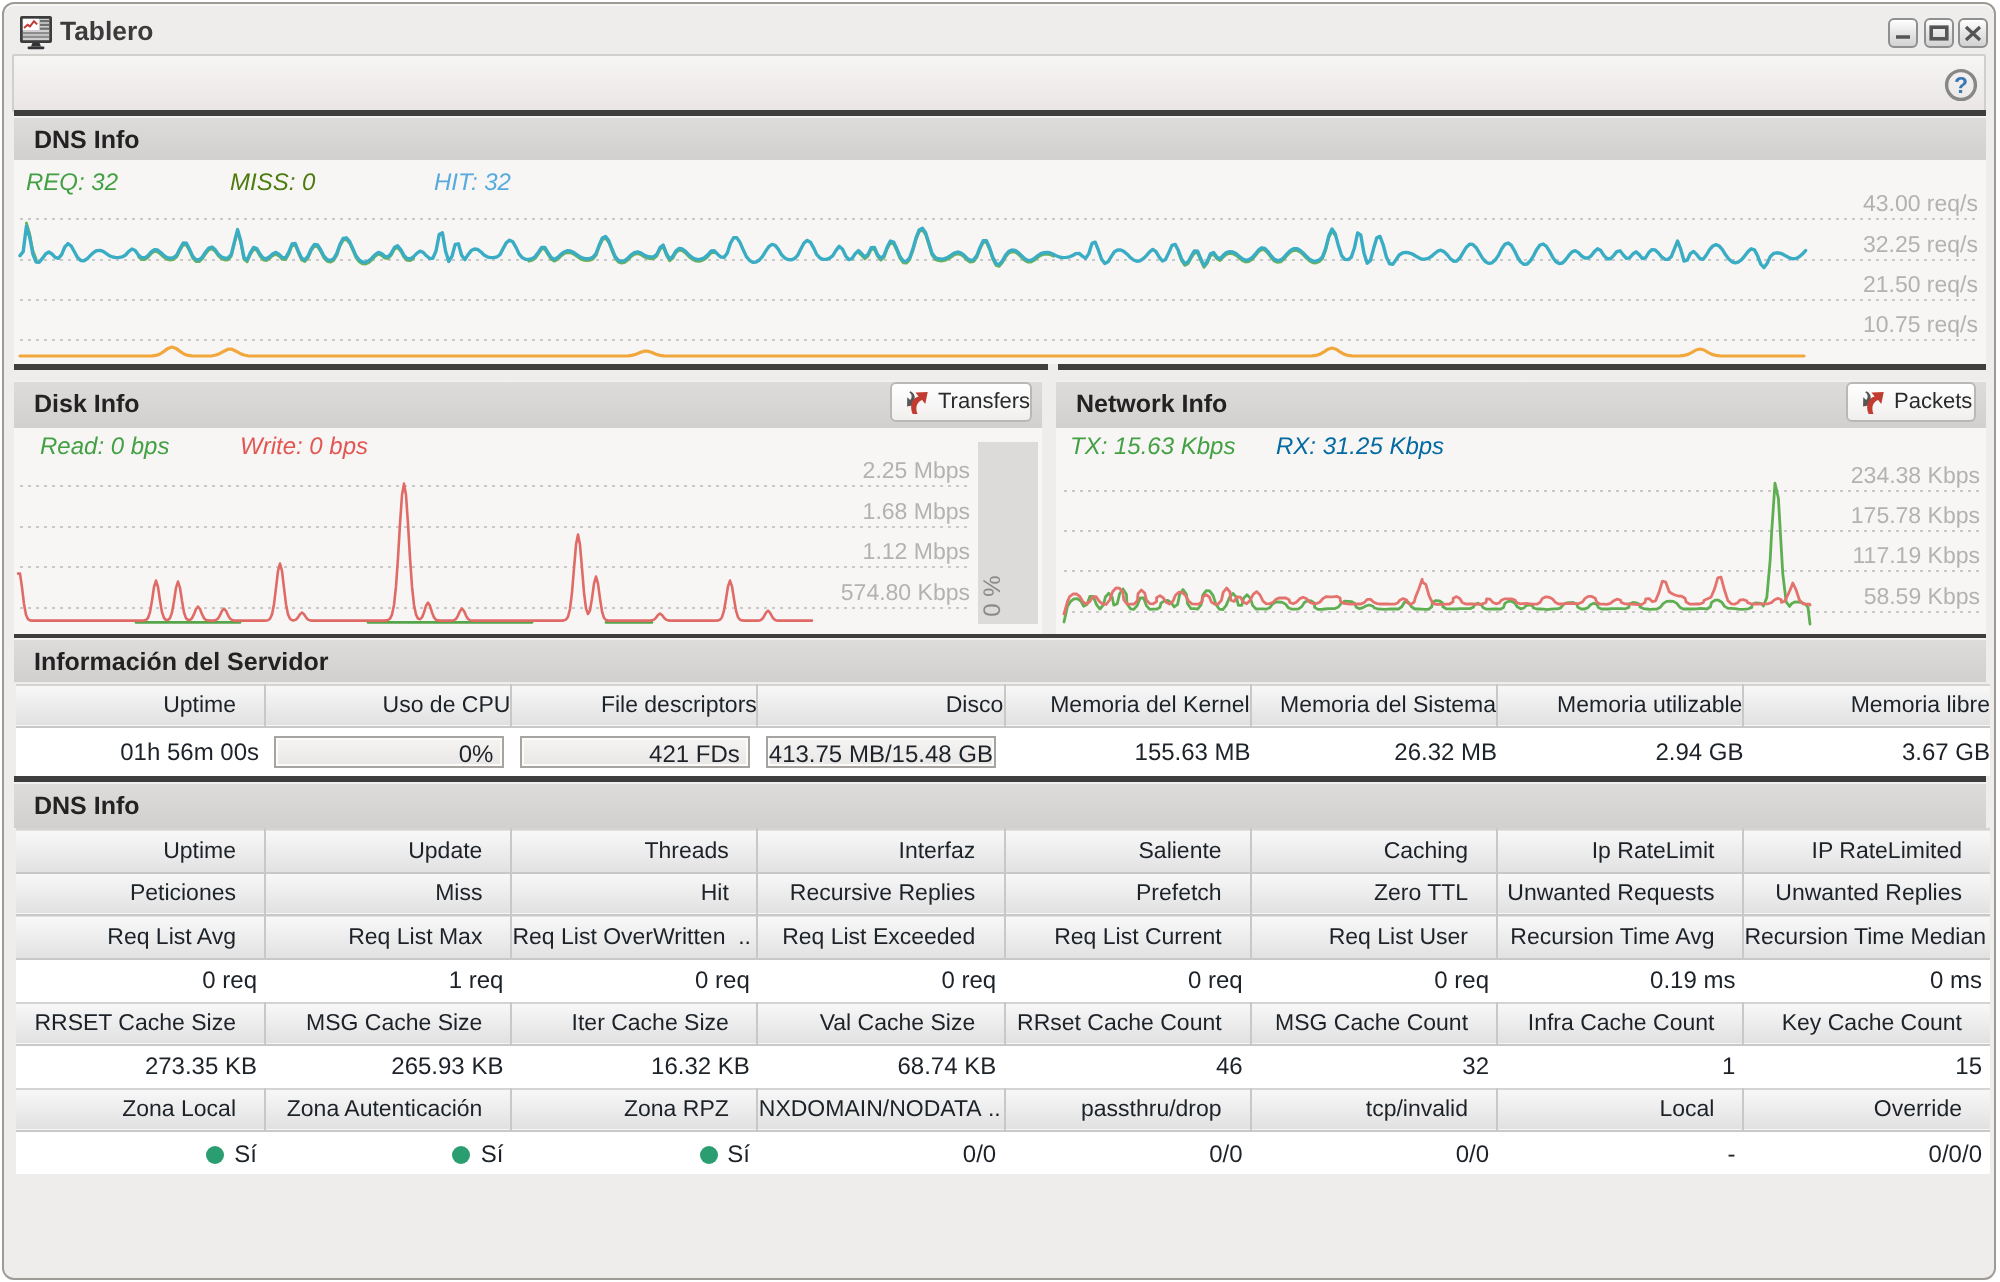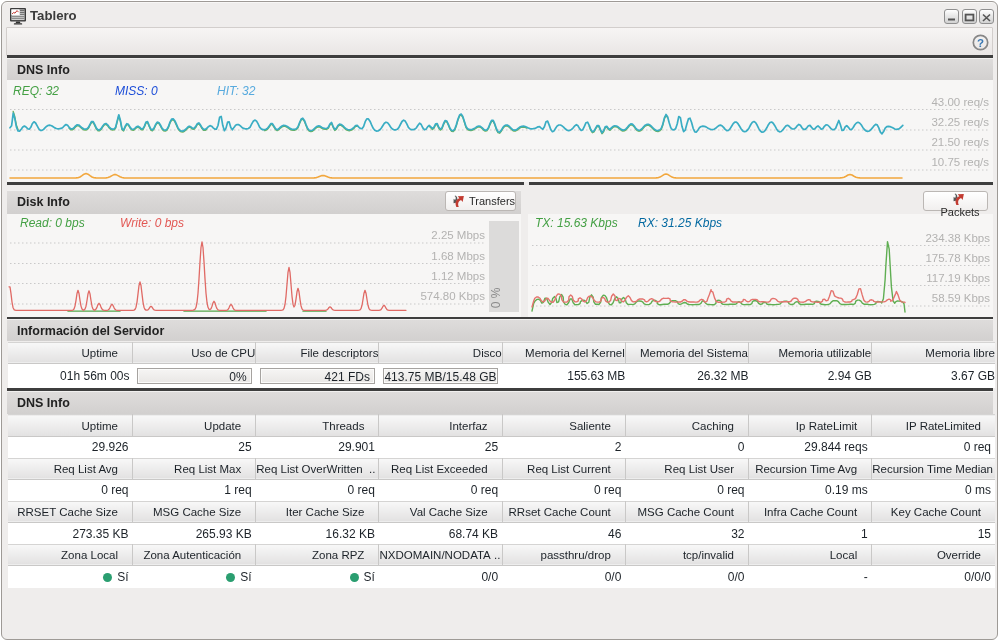--- a/index.html
+++ b/index.html
@@ -71,21 +71,21 @@
   <div id="toolbar"></div>
   <svg class="abs" style="left:972px;top:33.5px" width="17" height="17" viewBox="0 0 17 17">
     <circle cx="8.5" cy="8.5" r="7.2" fill="none" stroke="#878787" stroke-width="1.7"></circle>
     <text x="8.5" y="12.6" text-anchor="middle" font-size="11.5" font-weight="bold" fill="#3877b3" font-family="Liberation Sans,sans-serif">?</text>
   </svg>
 
   <div class="dark" style="top:55.4px"></div>
   <div class="sechdr" style="left:7px;top:58px;width:986px;height:22px;">DNS Info</div>
   <div class="content" style="left:7px;top:80px;width:986px;height:102px;"></div>
   <div class="legend" style="left:13px;top:84px;color:#44a044;">REQ: 32</div>
-  <div class="legend" style="left:115px;top:84px;color:#1d4ed8;">MISS: 0</div>
+  <div class="legend" style="left:115px;top:84px;color:#4d7c0f;">MISS: 0</div>
   <div class="legend" style="left:217px;top:84px;color:#57aade;">HIT: 32</div>
 <svg width="984" height="86" style="position:absolute;left:8px;top:96px">
 <line x1="2" y1="13.5" x2="981" y2="13.5" stroke="#c9c9c9" stroke-width="1" stroke-dasharray="1.5,2.5"></line>
 <line x1="2" y1="34" x2="981" y2="34" stroke="#c9c9c9" stroke-width="1" stroke-dasharray="1.5,2.5"></line>
 <line x1="2" y1="54" x2="981" y2="54" stroke="#c9c9c9" stroke-width="1" stroke-dasharray="1.5,2.5"></line>
 <line x1="2" y1="74" x2="981" y2="74" stroke="#c9c9c9" stroke-width="1" stroke-dasharray="1.5,2.5"></line>
 <text x="981" y="9.5" text-anchor="end" font-family="Liberation Sans, sans-serif" font-size="11.5" fill="#b3b2b1">43.00 req/s</text>
 <text x="981" y="30" text-anchor="end" font-family="Liberation Sans, sans-serif" font-size="11.5" fill="#b3b2b1">32.25 req/s</text>
 <text x="981" y="50" text-anchor="end" font-family="Liberation Sans, sans-serif" font-size="11.5" fill="#b3b2b1">21.50 req/s</text>
 <text x="981" y="70" text-anchor="end" font-family="Liberation Sans, sans-serif" font-size="11.5" fill="#b3b2b1">10.75 req/s</text>
@@ -124,22 +124,23 @@
 <text x="477" y="85" text-anchor="end" font-family="Liberation Sans, sans-serif" font-size="11.5" fill="#b3b2b1">574.80 Kbps</text>
 <polyline points="60.0,96.2 112.0,96.2" fill="none" stroke="#55a54b" stroke-width="1.3" stroke-linejoin="round" stroke-linecap="round"></polyline>
 <polyline points="176.0,96.2 258.0,96.2" fill="none" stroke="#55a54b" stroke-width="1.3" stroke-linejoin="round" stroke-linecap="round"></polyline>
 <polyline points="295.0,96.2 318.0,96.2" fill="none" stroke="#55a54b" stroke-width="1.3" stroke-linejoin="round" stroke-linecap="round"></polyline>
 <polyline points="1.0,71.8 2.0,71.8 3.0,78.7 4.0,87.0 5.0,92.4 6.0,94.6 7.0,95.2 8.0,95.3 9.0,95.3 10.0,95.3 11.0,95.3 12.0,95.3 13.0,95.3 14.0,95.3 15.0,95.3 16.0,95.3 17.0,95.3 18.0,95.3 19.0,95.3 20.0,95.3 21.0,95.3 22.0,95.3 23.0,95.3 24.0,95.3 25.0,95.3 26.0,95.3 27.0,95.3 28.0,95.3 29.0,95.3 30.0,95.3 31.0,95.3 32.0,95.3 33.0,95.3 34.0,95.3 35.0,95.3 36.0,95.3 37.0,95.3 38.0,95.3 39.0,95.3 40.0,95.3 41.0,95.3 42.0,95.3 43.0,95.3 44.0,95.3 45.0,95.3 46.0,95.3 47.0,95.3 48.0,95.3 49.0,95.3 50.0,95.3 51.0,95.3 52.0,95.3 53.0,95.3 54.0,95.3 55.0,95.3 56.0,95.3 57.0,95.3 58.0,95.3 59.0,95.3 60.0,95.3 61.0,95.3 62.0,95.3 63.0,95.3 64.0,95.3 65.0,95.0 66.0,94.0 67.0,91.1 68.0,85.3 69.0,78.5 70.0,75.3 71.0,78.5 72.0,85.3 73.0,91.1 74.0,94.0 75.0,95.0 76.0,95.0 77.0,94.1 78.0,91.2 79.0,85.5 80.0,78.9 81.0,75.8 82.0,78.9 83.0,85.5 84.0,91.2 85.0,94.1 86.0,95.0 87.0,95.0 88.0,94.1 89.0,92.1 90.0,89.5 91.0,88.3 92.0,89.5 93.0,92.1 94.0,94.1 95.0,95.0 96.0,95.2 97.0,95.3 98.0,95.3 99.0,95.3 100.0,95.0 101.0,94.3 102.0,92.6 103.0,90.4 104.0,89.3 105.0,90.4 106.0,92.6 107.0,94.3 108.0,95.0 109.0,95.3 110.0,95.3 111.0,95.3 112.0,95.3 113.0,95.3 114.0,95.3 115.0,95.3 116.0,95.3 117.0,95.3 118.0,95.3 119.0,95.3 120.0,95.3 121.0,95.3 122.0,95.3 123.0,95.3 124.0,95.3 125.0,95.3 126.0,95.1 127.0,94.4 128.0,92.2 129.0,87.1 130.0,78.9 131.0,70.5 132.0,66.8 133.0,70.5 134.0,78.9 135.0,87.1 136.0,92.2 137.0,94.4 138.0,95.1 139.0,95.2 140.0,94.8 141.0,93.7 142.0,92.1 143.0,91.3 144.0,92.1 145.0,93.7 146.0,94.8 147.0,95.2 148.0,95.3 149.0,95.3 150.0,95.3 151.0,95.3 152.0,95.3 153.0,95.3 154.0,95.3 155.0,95.3 156.0,95.3 157.0,95.3 158.0,95.3 159.0,95.3 160.0,95.3 161.0,95.3 162.0,95.3 163.0,95.3 164.0,95.3 165.0,95.3 166.0,95.3 167.0,95.3 168.0,95.3 169.0,95.3 170.0,95.3 171.0,95.3 172.0,95.3 173.0,95.3 174.0,95.3 175.0,95.3 176.0,95.3 177.0,95.3 178.0,95.3 179.0,95.3 180.0,95.3 181.0,95.3 182.0,95.3 183.0,95.3 184.0,95.3 185.0,95.2 186.0,95.0 187.0,94.3 188.0,92.3 189.0,87.5 190.0,78.2 191.0,63.9 192.0,46.9 193.0,32.5 194.0,26.8 195.0,32.5 196.0,46.9 197.0,63.9 198.0,78.2 199.0,87.5 200.0,92.3 201.0,94.3 202.0,94.6 203.0,93.7 204.0,91.2 205.0,87.9 206.0,86.3 207.0,87.9 208.0,91.2 209.0,93.7 210.0,94.9 211.0,95.2 212.0,95.3 213.0,95.3 214.0,95.3 215.0,95.3 216.0,95.3 217.0,95.3 218.0,95.3 219.0,95.1 220.0,94.5 221.0,92.8 222.0,90.5 223.0,89.3 224.0,90.5 225.0,92.8 226.0,94.5 227.0,95.1 228.0,95.3 229.0,95.3 230.0,95.3 231.0,95.3 232.0,95.3 233.0,95.3 234.0,95.3 235.0,95.3 236.0,95.3 237.0,95.3 238.0,95.3 239.0,95.3 240.0,95.3 241.0,95.3 242.0,95.3 243.0,95.3 244.0,95.3 245.0,95.3 246.0,95.3 247.0,95.3 248.0,95.3 249.0,95.3 250.0,95.3 251.0,95.3 252.0,95.3 253.0,95.3 254.0,95.3 255.0,95.3 256.0,95.3 257.0,95.3 258.0,95.3 259.0,95.3 260.0,95.3 261.0,95.3 262.0,95.3 263.0,95.3 264.0,95.3 265.0,95.3 266.0,95.3 267.0,95.3 268.0,95.3 269.0,95.3 270.0,95.3 271.0,95.3 272.0,95.3 273.0,95.3 274.0,95.2 275.0,94.8 276.0,93.4 277.0,89.5 278.0,81.3 279.0,69.2 280.0,57.4 281.0,52.3 282.0,57.4 283.0,69.2 284.0,81.3 285.0,89.2 286.0,92.0 287.0,90.2 288.0,84.2 289.0,76.8 290.0,73.3 291.0,76.8 292.0,84.3 293.0,90.7 294.0,93.9 295.0,95.0 296.0,95.3 297.0,95.3 298.0,95.3 299.0,95.3 300.0,95.3 301.0,95.3 302.0,95.3 303.0,95.3 304.0,95.3 305.0,95.3 306.0,95.3 307.0,95.3 308.0,95.3 309.0,95.3 310.0,95.3 311.0,95.3 312.0,95.3 313.0,95.3 314.0,95.3 315.0,95.3 316.0,95.3 317.0,95.3 318.0,95.2 319.0,94.8 320.0,93.9 321.0,92.5 322.0,91.8 323.0,92.5 324.0,93.9 325.0,94.8 326.0,95.2 327.0,95.3 328.0,95.3 329.0,95.3 330.0,95.3 331.0,95.3 332.0,95.3 333.0,95.3 334.0,95.3 335.0,95.3 336.0,95.3 337.0,95.3 338.0,95.3 339.0,95.3 340.0,95.3 341.0,95.3 342.0,95.3 343.0,95.3 344.0,95.3 345.0,95.3 346.0,95.3 347.0,95.3 348.0,95.3 349.0,95.3 350.0,95.3 351.0,95.2 352.0,94.9 353.0,93.6 354.0,90.3 355.0,84.5 356.0,78.2 357.0,75.3 358.0,78.2 359.0,84.5 360.0,90.3 361.0,93.6 362.0,94.9 363.0,95.2 364.0,95.3 365.0,95.3 366.0,95.3 367.0,95.3 368.0,95.3 369.0,95.3 370.0,95.3 371.0,95.3 372.0,95.2 373.0,94.6 374.0,93.2 375.0,91.3 376.0,90.3 377.0,91.3 378.0,93.2 379.0,94.6 380.0,95.2 381.0,95.3 382.0,95.3 383.0,95.3 384.0,95.3 385.0,95.3 386.0,95.3 387.0,95.3 388.0,95.3 389.0,95.3 390.0,95.3 391.0,95.3 392.0,95.3 393.0,95.3 394.0,95.3 395.0,95.3 396.0,95.3 397.0,95.3 398.0,95.3" fill="none" stroke="#e06a65" stroke-width="1.3" stroke-linejoin="round" stroke-linecap="round"></polyline>
 </svg>
 
   <div class="abs" style="left:488.5px;top:221px;width:30px;height:91px;background:#dcdbda;"></div>
   <div class="abs" style="left:488.5px;top:283px;width:30px;height:30px;color:#8a8a8a;font-size:12px;transform:rotate(-90deg);transform-origin:center;text-align:center;">0 %</div>
 
+  <div class="sechdr" style="left:528px;top:190px;width:465px;height:23.5px;">Network Info</div>
   <div class="content" style="left:528px;top:213.5px;width:465px;height:103.4px;"></div>
-  <div class="bbtn" style="left:923px;top:190.5px;width:65px;flex-direction:column;">
+  <div class="bbtn" style="left:923px;top:190.5px;width:65px;">
     <svg width="14" height="14" viewBox="0 0 16 16" style="flex:none">
       <path d="M4.9 1.8 C7.5 3.2 8.0 6.0 6.3 8.1 L8.1 9.5 2.9 10.5 3.0 5.3 4.7 6.9 C6.0 5.3 5.7 3.4 4.1 2.4 Z" fill="#575757"></path>
       <path d="M6.1 14.9 C3.9 9.6 6.1 5.8 9.5 4.9 L7.7 2.5 14.7 2.3 13.3 9.2 11.5 6.8 C8.7 7.8 7.3 10.9 8.9 14.9 Z" fill="#c23b31"></path>
     </svg>
     <span style="margin-left:4px">Packets</span>
       </div>
   <div class="legend" style="left:535px;top:216px;color:#44a044;">TX: 15.63 Kbps</div>
   <div class="legend" style="left:638px;top:216px;color:#0369a1;">RX: 31.25 Kbps</div>
 
 <svg width="469" height="101" style="position:absolute;left:524px;top:215px">
@@ -215,29 +216,29 @@
           <tr class="h">
             <td>Uptime</td>
             <td>Update</td>
             <td>Threads</td>
             <td>Interfaz</td>
             <td>Saliente</td>
             <td>Caching</td>
             <td>Ip RateLimit</td>
             <td>IP RateLimited</td>
           </tr>
-    <tr class="v">
-            <td>29.926</td>
-            <td>25</td>
-            <td>29.901</td>
-            <td>25</td>
-            <td>2</td>
-            <td>0</td>
-            <td>29.844 reqs</td>
-            <td>0 req</td>
+    <tr class="h">
+            <td>Peticiones</td>
+            <td>Miss</td>
+            <td>Hit</td>
+            <td>Recursive Replies</td>
+            <td>Prefetch</td>
+            <td>Zero TTL</td>
+            <td>Unwanted Requests</td>
+            <td>Unwanted Replies</td>
           </tr>
     <tr class="h">
             <td>Req List Avg</td>
             <td>Req List Max</td>
             <td style="padding-right:4px">Req List OverWritten&nbsp;&nbsp;..</td>
             <td>Req List Exceeded</td>
             <td>Req List Current</td>
             <td>Req List User</td>
             <td>Recursion Time Avg</td>
             <td style="padding-right:2px">Recursion Time Median</td>

